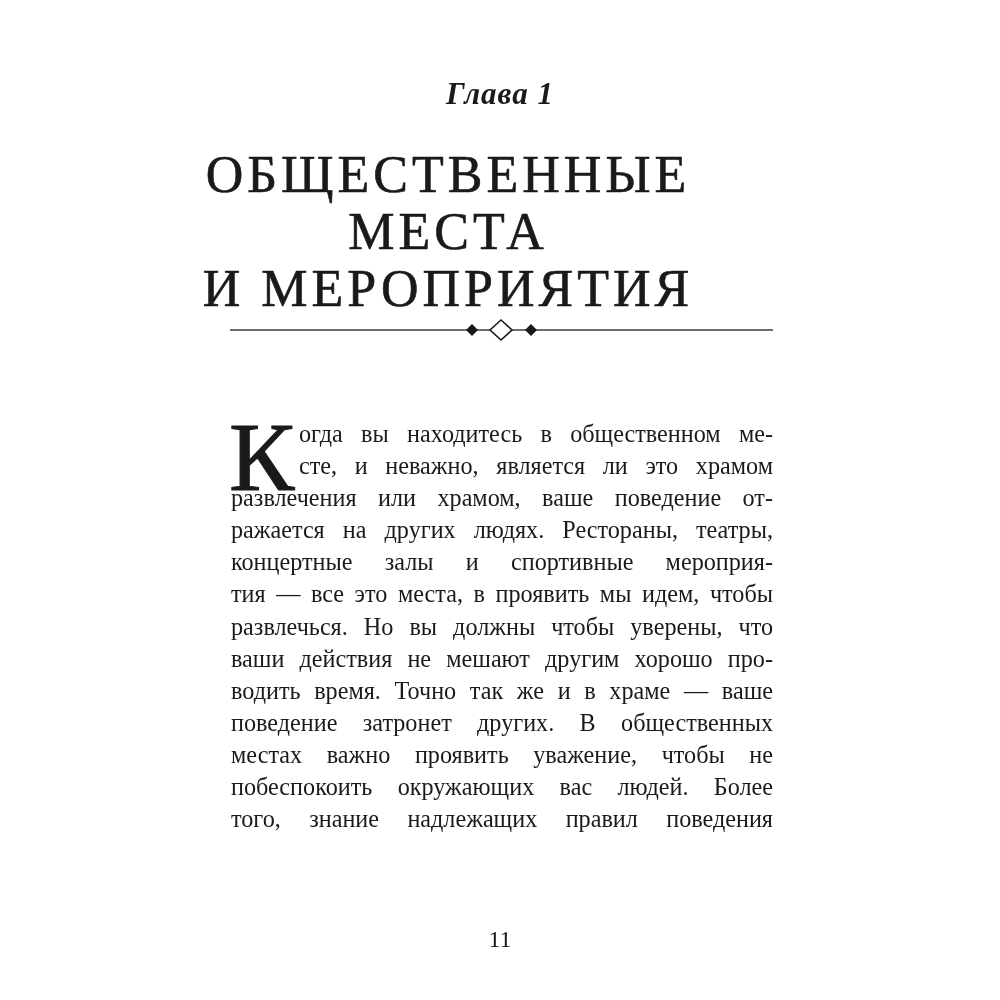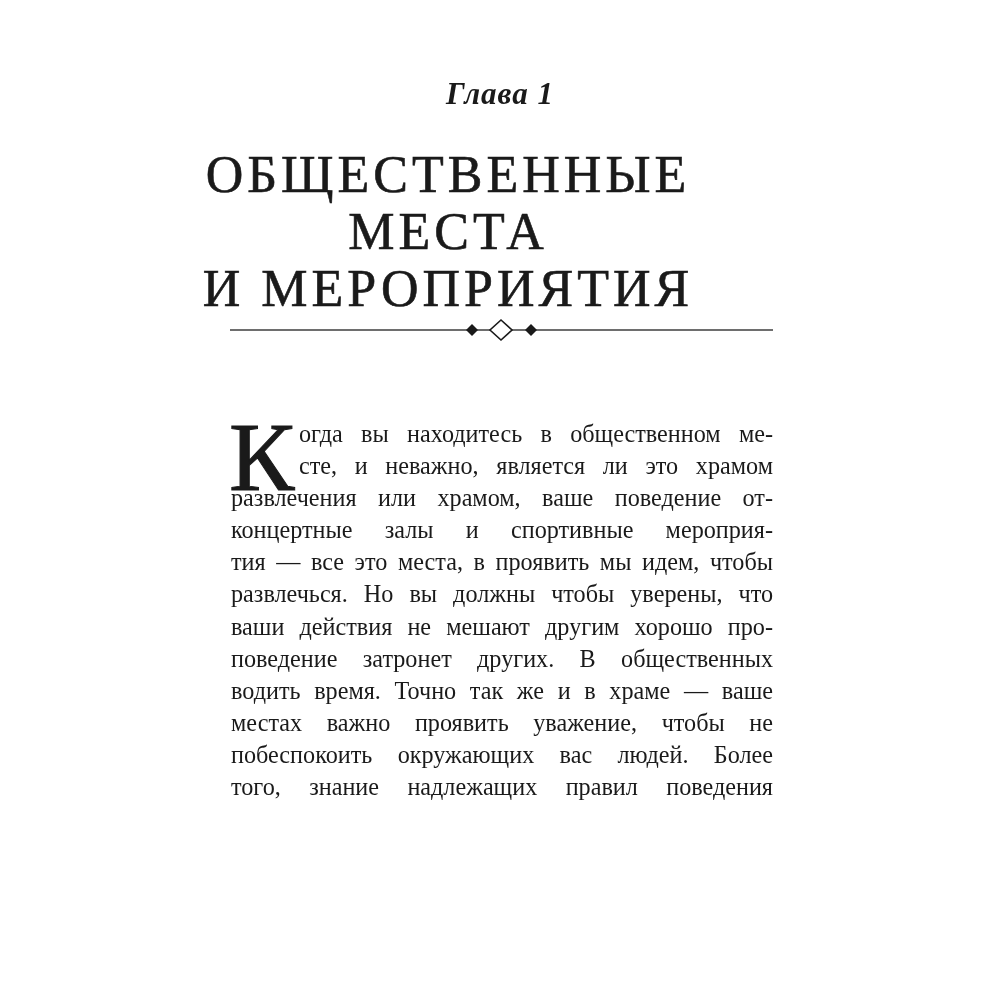--- a/index.html
+++ b/index.html
@@ -110,25 +110,27 @@
       <polygon points="301,6 307,12 301,18 295,12" fill="#1a1a1a"></polygon>
     </svg>
   </div>
 
   <div class="drop-cap">К</div>
 
   <div class="body-text">
     <span class="line indent">огда вы находитесь в общественном ме-</span>
     <span class="line indent">сте, и неважно, является ли это храмом</span>
     <span class="line">развлечения или храмом, ваше поведение от-</span>
+    <span class="line">ражается на других людях. Рестораны, театры,</span>
     <span class="line">концертные залы и спортивные мероприя-</span>
     <span class="line">тия — все это места, в проявить мы идем, чтобы</span>
     <span class="line">развлечься. Но вы должны чтобы уверены, что</span>
     <span class="line">ваши действия не мешают другим хорошо про-</span>
+    <span class="line">водить время. Точно так же и в храме — ваше</span>
     <span class="line">поведение затронет других. В общественных</span>
-    <span class="line">водить время. Точно так же и в храме — ваше</span>
     <span class="line">местах важно проявить уважение, чтобы не</span>
     <span class="line">побеспокоить окружающих вас людей. Более</span>
     <span class="line">того, знание надлежащих правил поведения</span>
   </div>
 
+  <div class="page-number">11</div>
 
 </div>
 
 </body></html>

